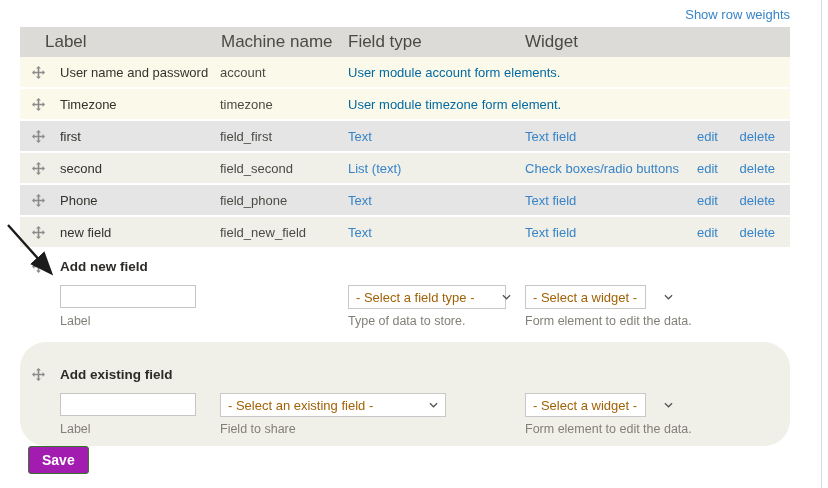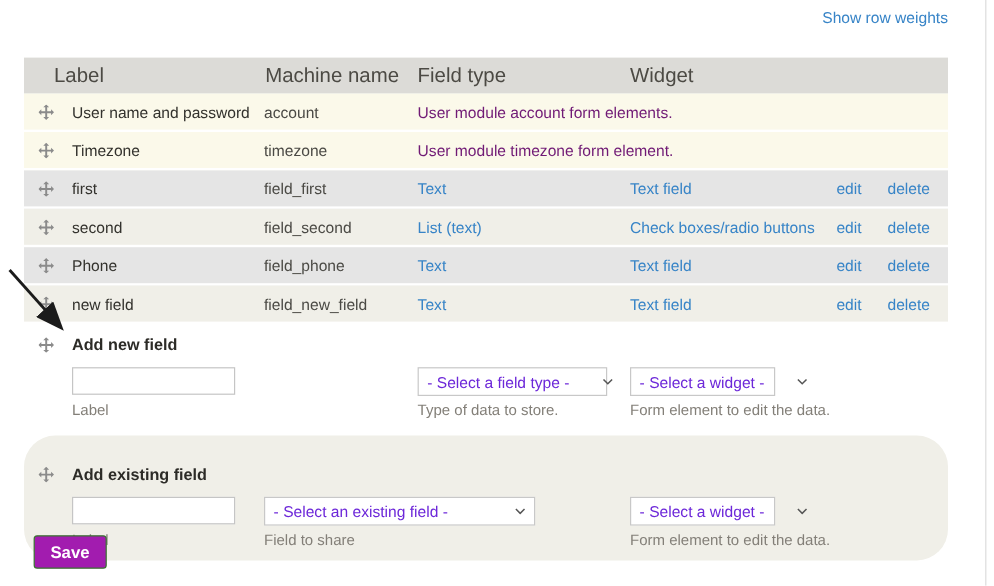--- a/index.html
+++ b/index.html
@@ -11,21 +11,21 @@
     color:#333;
   }
   .right-edge {
     position:absolute; left:821px; top:0; width:1px; height:488px;
     background:#dcdcdc;
   }
   .show-row-weights {
     position:absolute; top:7px; right:38px;
     font-size:13px; color:#3784c7; text-decoration:none; cursor:pointer;
   }
-  .tablewrap { position:absolute; left:20px; top:48px; width:770px; }
+  .tablewrap { position:absolute; left:20px; top:27px; width:770px; }
 
   .thead {
     display:grid; grid-template-columns:198px 127px 177px 173px 1fr;
     background:#dcdbd7; height:30px; align-items:center;
     font-size:17px; color:#4c4a44;
   }
   .thead .h { padding-left:3px; white-space:nowrap; }
   .thead .h-label { padding-left:25px; }
   .thead .h-ops { padding-left:5px; }
 
@@ -35,41 +35,41 @@
     font-size:13px;
   }
   .bg-yellow { background:#fbf9ea; }
   .bg-gray   { background:#f0efe8; }
   .bg-white  { background:#e5e5e5; }
   .cell { white-space:nowrap; }
   .c-handle { display:flex; justify-content:center; align-items:center; }
   .c-label { padding-left:4px; color:#33322d; }
   .c-machine { padding-left:2px; color:#4b4a45; }
   .c-ft, .c-w { padding-left:3px; }
-  .c-desc { grid-column:4 / 7; padding-left:3px; color:#701a75; }
+  .c-desc { grid-column:4 / 7; padding-left:3px; color:#0369a1; }
   .c-ops { display:flex; justify-content:space-between; padding:0 15px 0 2px; }
   a.lnk { color:#3784c7; text-decoration:none; cursor:pointer; }
 
   .move { display:inline-flex; cursor:move; }
 
   .section { display:grid; grid-template-columns:36px 162px 127px 177px 173px 1fr; }
   .sec-title { grid-column:2 / 5; font-weight:bold; font-size:13.5px; color:#2c2b27; align-self:center; padding-left:4px; }
   .sec-handle { display:flex; justify-content:center; align-items:center; height:30px; }
   .sec-new { background:#fff; padding:2px 0 8px 0; margin-top:0; }
   .sec-exist { background:#f0efe8; padding:17px 0 10px 0; margin-top:6px;border-radius:26px; }
 
   .txtinput {
     grid-column:2; margin-left:4px; margin-top:4px;
     width:136px; height:23px; border:1px solid #c5c5c5; background:#fff;
     font-family:"Liberation Sans",sans-serif; font-size:13px; padding:0 5px;
   }
   .select {
     margin-top:4px; height:24px; background:#fff; border:1px solid #c8c8c8;
     display:flex; align-items:center; justify-content:space-between;
-    padding:0 7px; font-size:13px; color:#6d28d9; cursor:pointer; white-space:nowrap;gap:19px;
+    padding:0 7px; font-size:13px; color:#a16207; cursor:pointer; white-space:nowrap;gap:19px;
   }
   .sel-fieldtype { grid-column:4; width:158px; margin-left:3px; }
   .sel-widget    { grid-column:5; width:121px; margin-left:3px; }
   .sel-existing  { grid-column:3 / 5; width:226px; margin-left:2px; }
   .chev { display:inline-flex; margin-left:8px; }
 
   .caption { font-size:12.5px; color:#837f78; margin-top:5px; white-space:nowrap; }
   .cap-label { grid-column:2; padding-left:4px; }
   .cap-ft    { grid-column:4; padding-left:3px; }
   .cap-w     { grid-column:5 / 7; padding-left:3px; }

